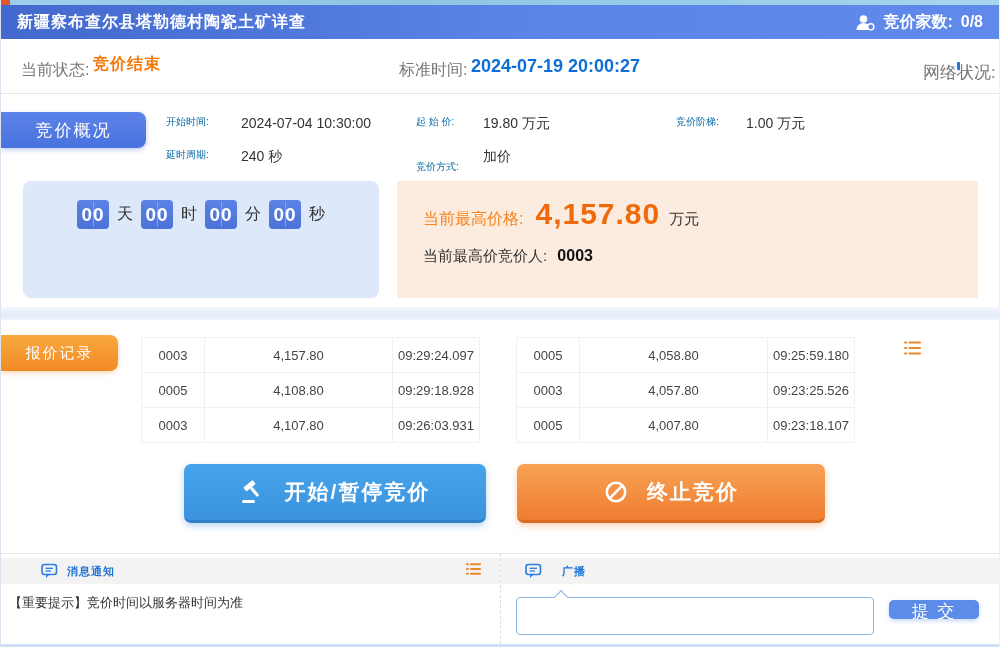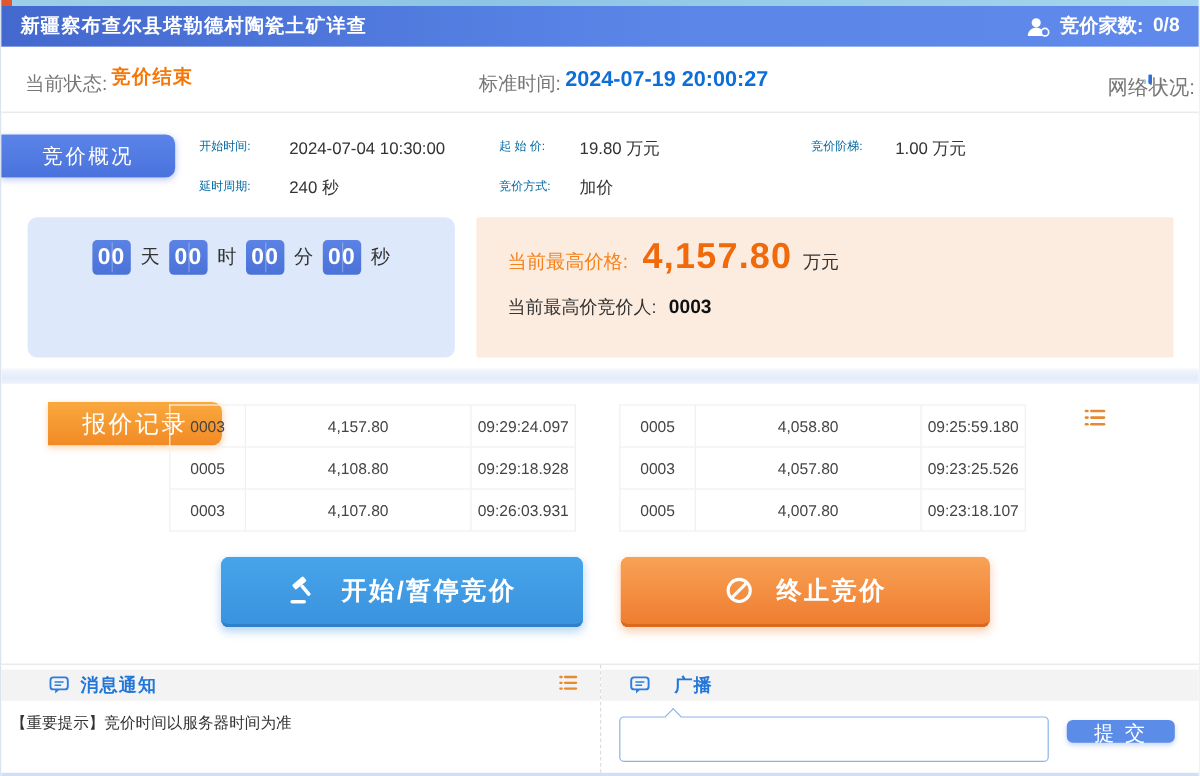--- a/index.html
+++ b/index.html
@@ -57,24 +57,24 @@
   .pp-label { color:#f5831c; font-size:16px;text-align:center; }
   .pp-value { color:#f0690a; font-size:30px; font-weight:bold; margin-left:12px; letter-spacing:1px; }
   .pp-unit { color:#333; font-size:15px; margin-left:9px; }
   .pp-row2 { position:absolute; left:26px; top:66px; font-size:15px; color:#333; }
   .pp-bidder { font-weight:bold; color:#111; font-size:16px; margin-left:6px; }
 
   .divider-strip { position:absolute; top:307px; left:0; right:0; height:13px;
                    background:linear-gradient(180deg,#f4f8fd,#e3ebfa 60%,#eff4fc); }
 
   
-  .tab-orange { position:absolute; left:0; top:335px; width:145px; height:36px;
+  .tab-orange { position:absolute; left:0; top:335px; width:117px; height:36px;
                 background:linear-gradient(180deg,#f9a93f,#f28a24); border-radius:0 8px 8px 0;
-                color:#fff; font-size:20px; letter-spacing:2px; display:flex; align-items:center;
-                justify-content:center; box-shadow:0 2px 5px rgba(242,138,36,.35);margin-left:39px; }
+                color:#fff; font-size:15px; letter-spacing:2px; display:flex; align-items:center;
+                justify-content:center; box-shadow:0 2px 5px rgba(242,138,36,.35); }
   .bid-table { position:absolute; top:337px; border-collapse:collapse; border:1px solid #e9e9e9; }
   .bid-table td { border:1px solid #f0f0f0; height:35px; text-align:center; color:#444;
                   font-size:13px; padding:0; }
   .col-code { width:63px; } .col-price { width:188px; } .col-time { width:87px; font-size:12.5px; }
   .tbl-left { left:140px; } .tbl-right { left:515px; }
   .list-icon-wrap { position:absolute; cursor:pointer; }
 
   
   .btn { position:absolute; top:464px; height:59px; border:none; border-radius:7px; color:#fff;
          font-size:21px; font-weight:bold; letter-spacing:2px; display:flex; align-items:center;
@@ -87,21 +87,21 @@
 
   
   .bottom { position:absolute; top:553px; left:0; right:0; bottom:0; border-top:1px solid #e6e6e6;
             border-bottom:3px solid #cfe0f5; }
   .bottom-left { position:absolute; left:0; top:0; width:500px; height:100%;
                  border-right:1px dashed #ddd; }
   .bottom-right { position:absolute; left:500px; top:0; right:0; height:100%; }
   .panel-head { height:26px; margin-top:4px; background:#f3f3f3; display:flex; align-items:center; gap:9px; }
   .panel-head.left { padding:0 18px 0 40px; }
   .panel-head.right { padding:0 18px 0 24px;gap:20px; }
-  .panel-head-title { color:#2276d8; font-size:15px; font-weight:bold; letter-spacing:1px; }
+  .panel-head-title { color:#2276d8; font-size:11px; font-weight:bold; letter-spacing:1px; }
   .head-spacer { margin-left:auto; }
   .notice-text { margin:10px 0 0 8px; font-size:13px; color:#333; }
   .broadcast-input { position:absolute; left:15px; top:43px; width:358px; height:38px;
                      border:1px solid #8ab4e8; border-radius:4px; outline:none; padding:0 10px;
                      font-size:14px; color:#333; background:#fff; }
   .input-tail { position:absolute; left:55px; top:38px; width:10px; height:10px; background:#fff;
                 border-left:1px solid #8ab4e8; border-top:1px solid #8ab4e8;
                 transform:rotate(45deg); z-index:2; }
   .submit-btn { position:absolute; left:388px; top:46px; width:90px; height:19px; background:#5b8ce8;
                 border:none; border-radius:5px; color:#fff; font-size:17px; letter-spacing:2px;
@@ -145,21 +145,21 @@
   <div class="tab-blue">竞价概况</div>
 
   <span class="abs field-label" style="left:165px; top:115px;">开始时间:</span>
   <span class="abs field-value" style="left:240px; top:115px;">2024-07-04 10:30:00</span>
   <span class="abs field-label" style="left:415px; top:115px;">起 始 价:</span>
   <span class="abs field-value" style="left:482px; top:115px;">19.80 万元</span>
   <span class="abs field-label" style="left:675px; top:115px;">竞价阶梯:</span>
   <span class="abs field-value" style="left:745px; top:115px;">1.00 万元</span>
   <span class="abs field-label" style="left:165px; top:148px;">延时周期:</span>
   <span class="abs field-value" style="left:240px; top:148px;">240 秒</span>
-  <span class="abs field-label" style="left:415px; top:148px;">竞价方式:</span>
+  <span class="abs field-label" style="left:415px; top:160px;">竞价方式:</span>
   <span class="abs field-value" style="left:482px; top:148px;">加价</span>
 
   <div class="countdown">
     <div class="cd-digits">
       <span class="digit-box">00</span>
       <span class="digit-unit">天</span>
       <span class="digit-box">00</span>
       <span class="digit-unit">时</span>
       <span class="digit-box">00</span>
       <span class="digit-unit">分</span>

